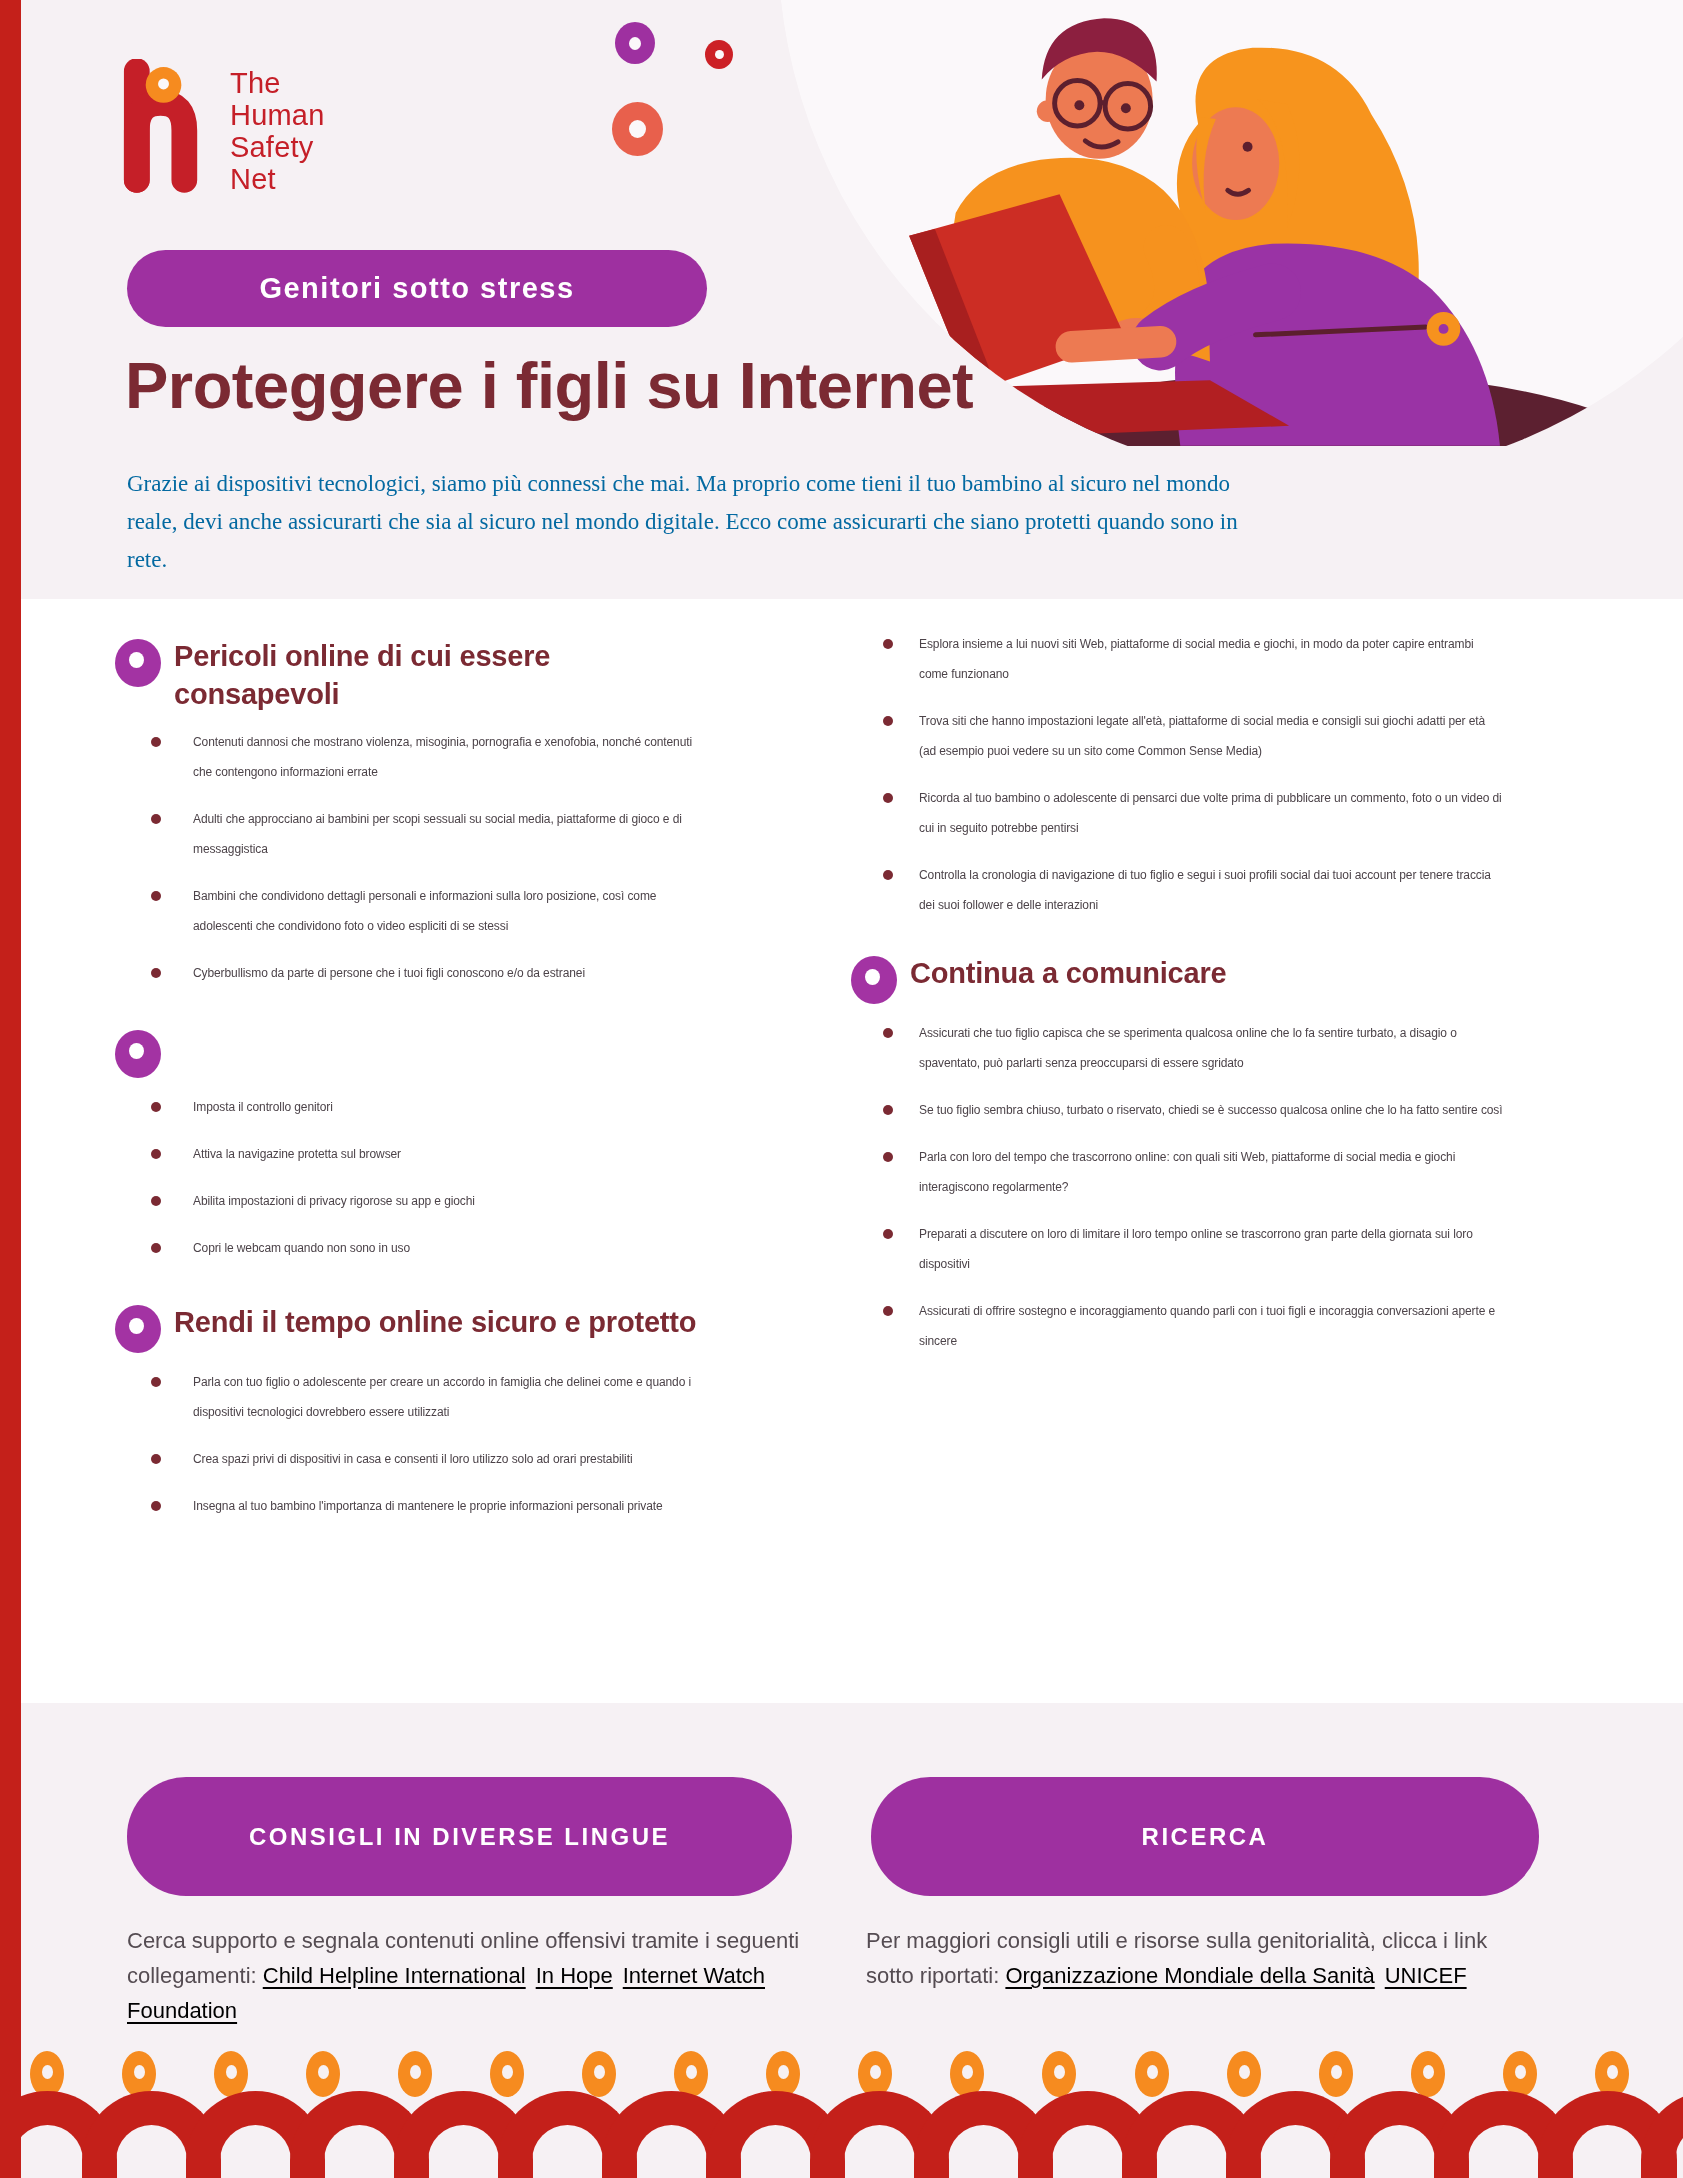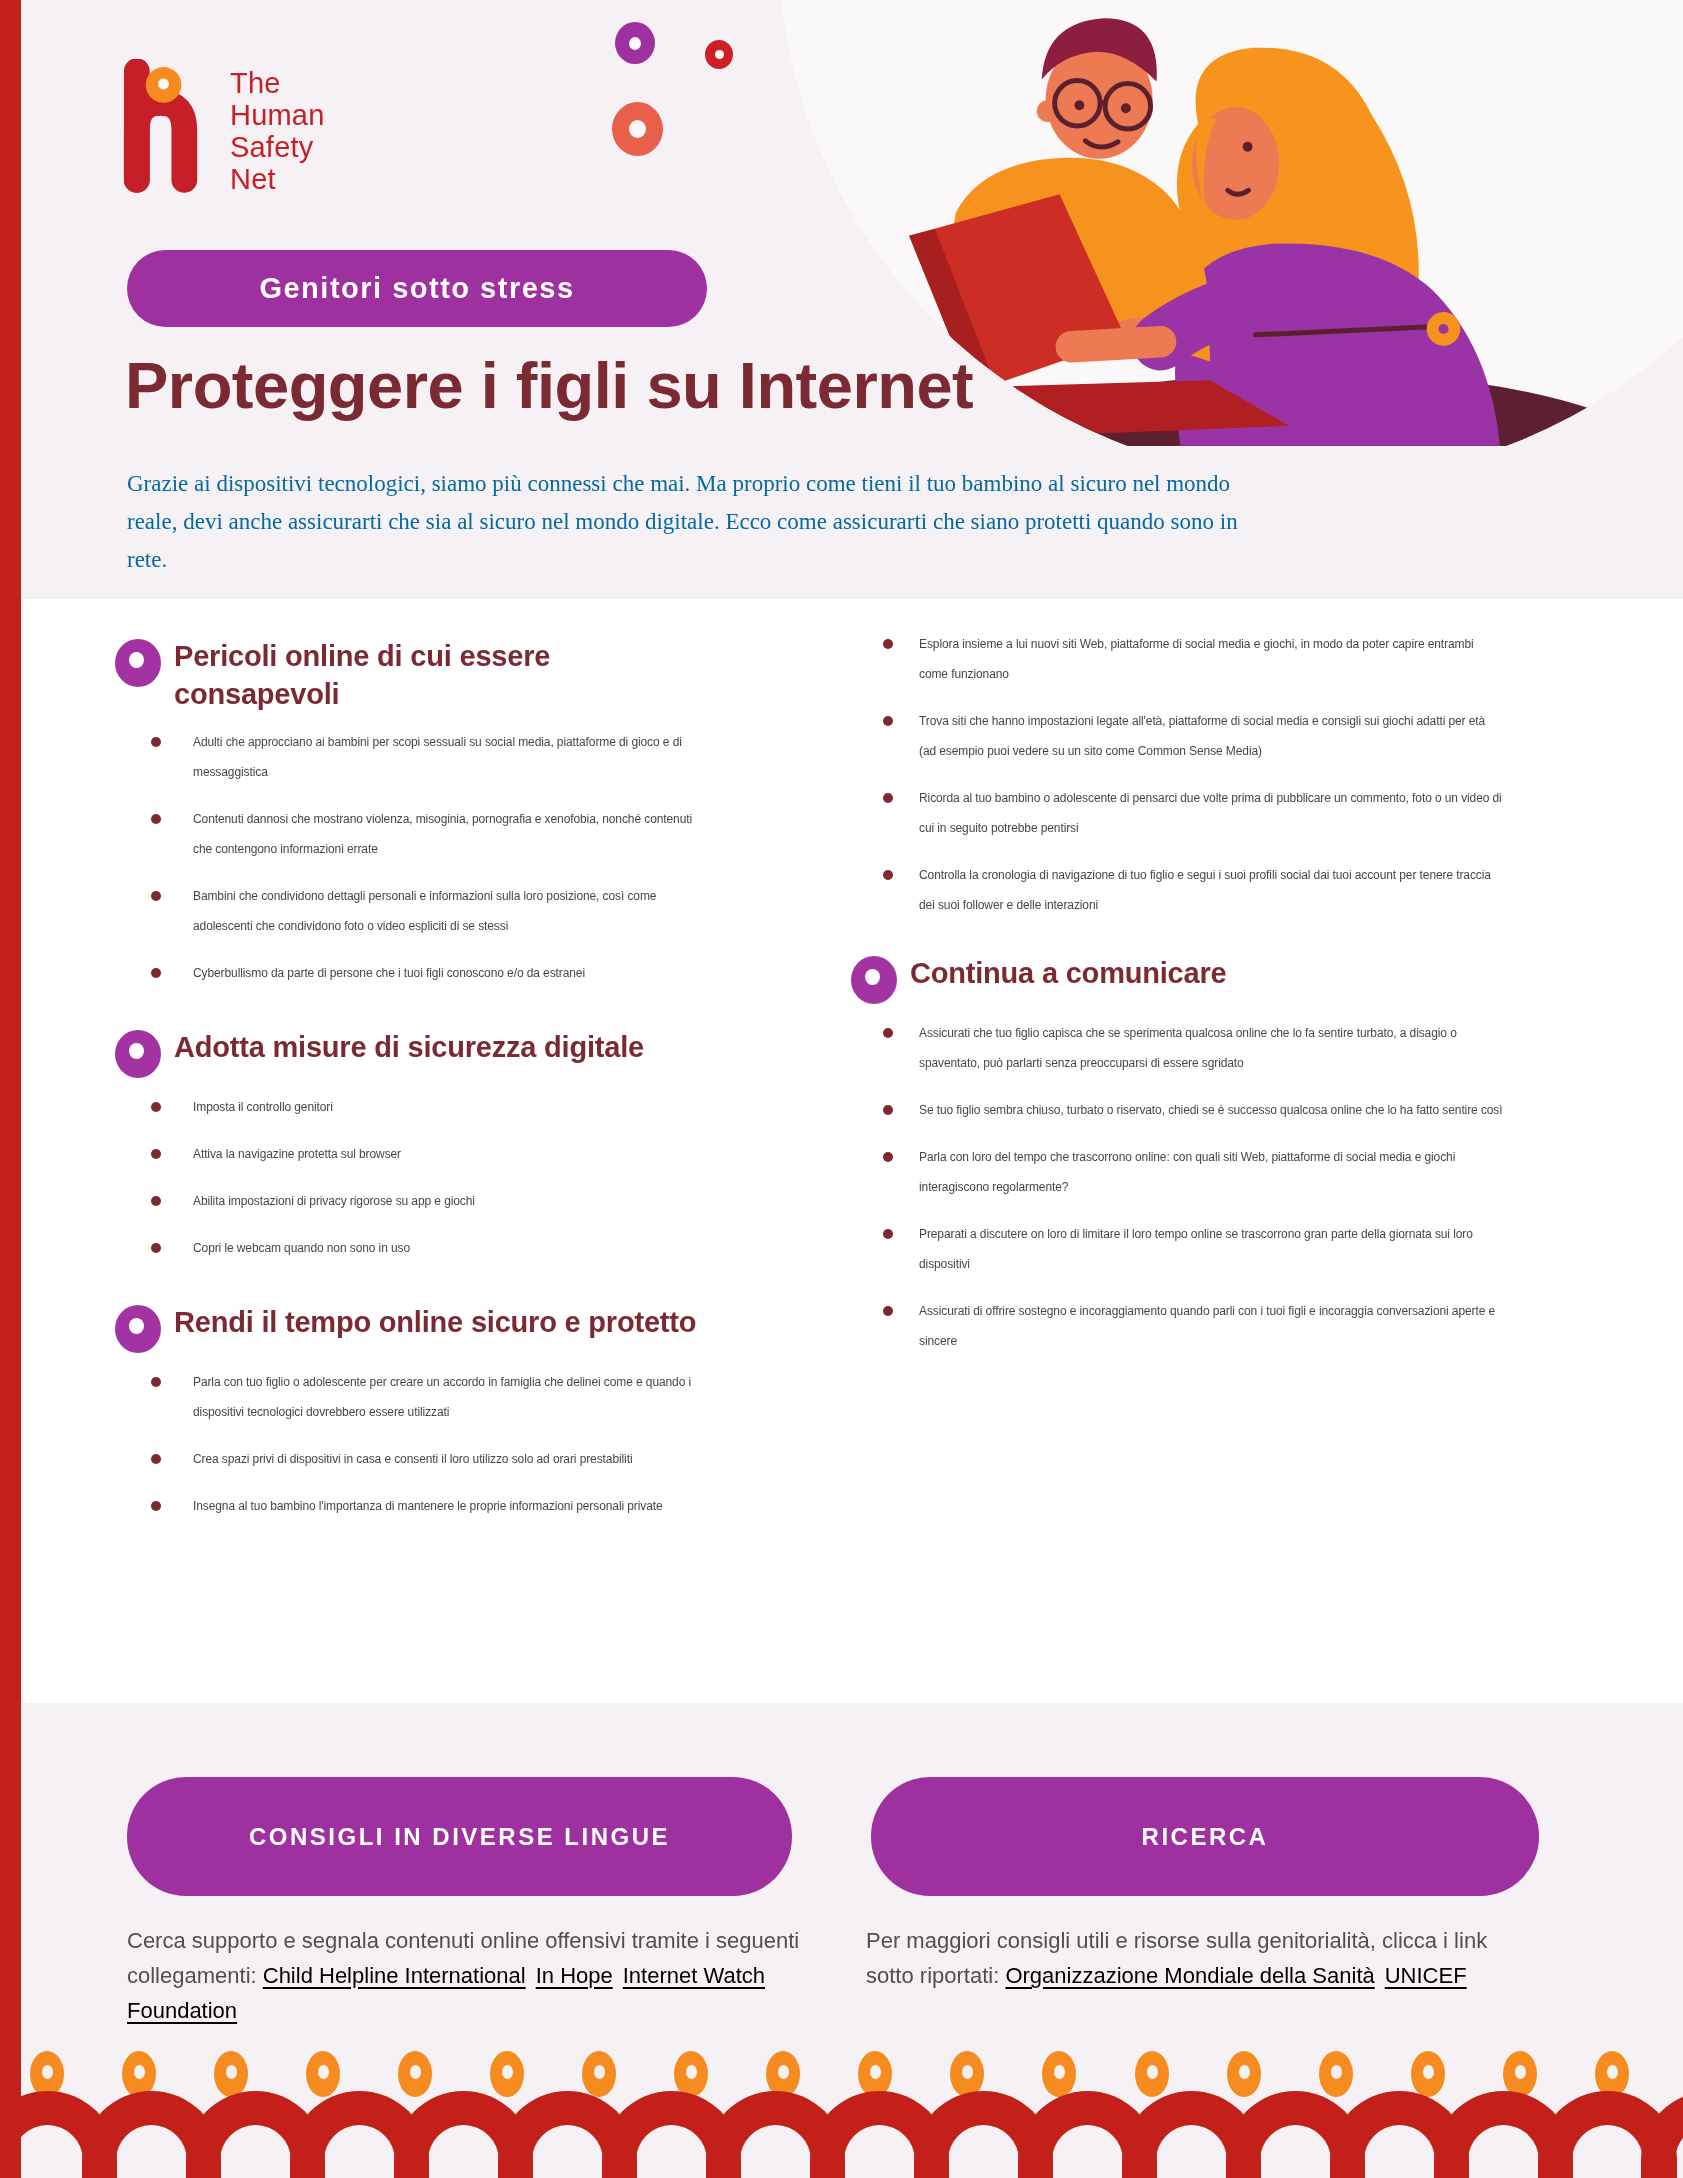--- a/index.html
+++ b/index.html
@@ -187,33 +187,32 @@
 
     <div class="col-left">
       <section class="sec sec--wrap">
         <div class="sec-head">
           <span class="sec-donut">
               <span class="hole"></span>
             </span>
           <h2>Pericoli online di cui essere consapevoli</h2>
         </div>
         <ul class="bullets">
+          <li>Contenuti dannosi che mostrano violenza, misoginia, pornografia e xenofobia, nonché contenuti che contengono informazioni errate</li>
           <li>Adulti che approcciano ai bambini per scopi sessuali su social media, piattaforme di gioco e di messaggistica</li>
-          <li>Contenuti dannosi che mostrano violenza, misoginia, pornografia e xenofobia, nonché contenuti che contengono informazioni errate</li>
           <li>Bambini che condividono dettagli personali e informazioni sulla loro posizione, così come adolescenti che condividono foto o video espliciti di se stessi</li>
           <li>Cyberbullismo da parte di persone che i tuoi figli conoscono e/o da estranei</li>
         </ul>
       </section>
 
       <section class="sec">
         <div class="sec-head">
           <span class="sec-donut">
               <span class="hole"></span>
             </span>
-          <h2>Adotta misure di sicurezza digitale</h2>
         </div>
         <ul class="bullets">
           <li>Imposta il controllo genitori</li>
           <li>Attiva la navigazine protetta sul browser</li>
           <li>Abilita impostazioni di privacy rigorose su app e giochi</li>
           <li>Copri le webcam quando non sono in uso</li>
         </ul>
       </section>
 
       <section class="sec">

